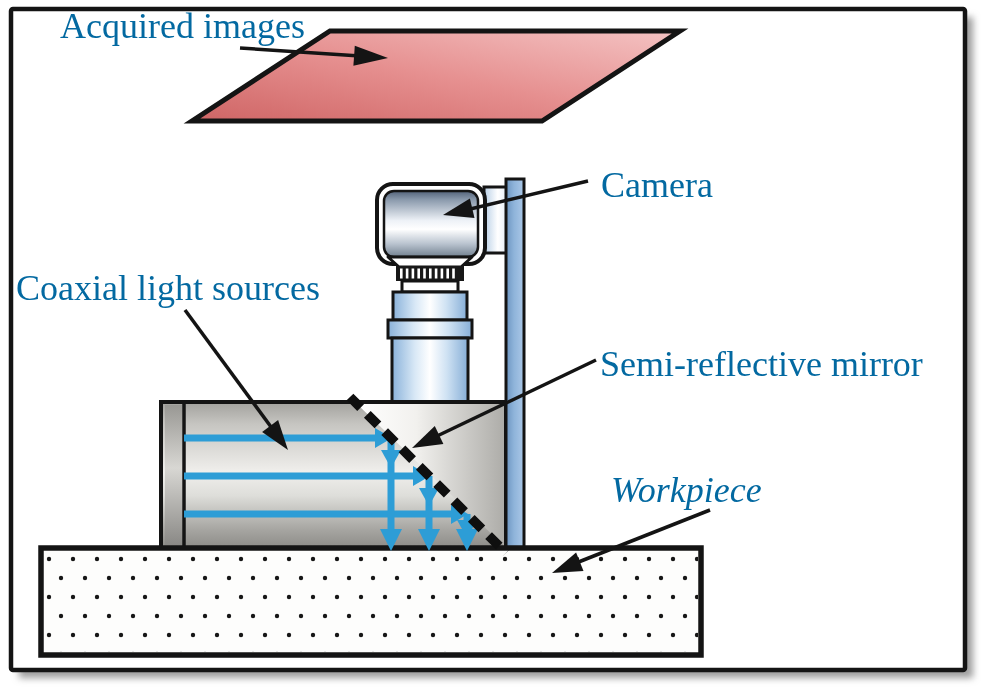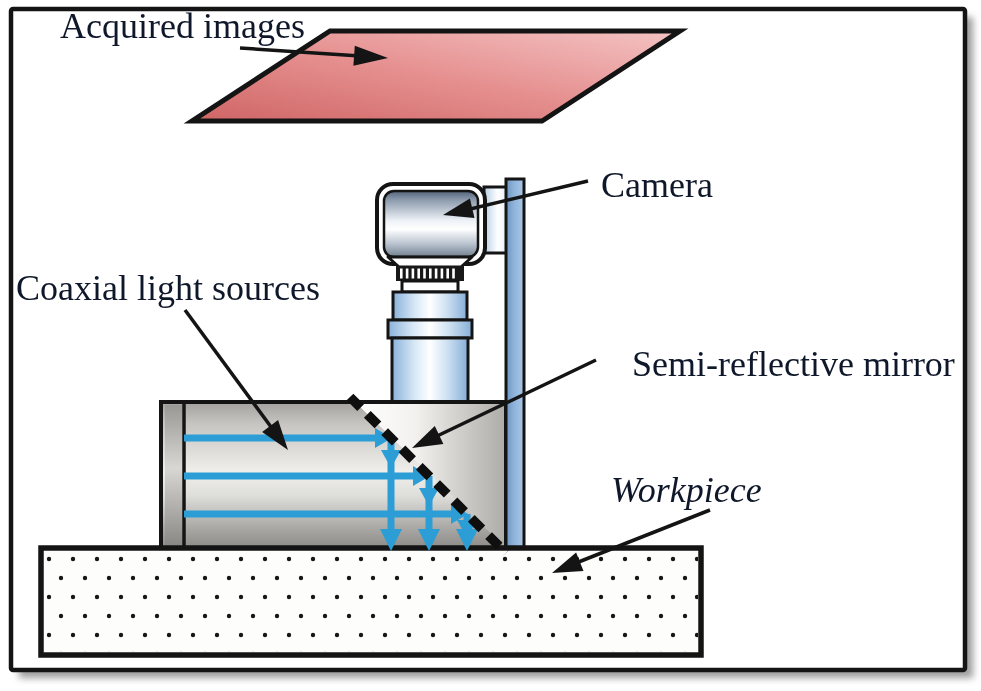--- a/index.html
+++ b/index.html
@@ -3,21 +3,21 @@
 <meta charset="utf-8">
 <style>
   html,body{margin:0;padding:0;background:#ffffff;}
   body{width:981px;height:691px;font-family:"Liberation Serif", serif;}
   .stage{position:relative;width:981px;height:691px;overflow:hidden;}
   .stage svg{position:absolute;left:0;top:0;}
   .label{
     position:absolute;
     font-size:36px;
     line-height:1.1;
-    color:#0f172a;
+    color:#0369a1;
     white-space:nowrap;
     user-select:none;
   }
 </style>
 </head>
 <body>
 
 <div class="stage">
 
   <svg width="981" height="691" viewBox="0 0 981 691" xmlns="http://www.w3.org/2000/svg">
@@ -171,16 +171,16 @@
       <g>
         <line x1="710" y1="510" x2="576" y2="563"></line>
         <polygon stroke="none" points="552,573 576.1,552.5 583.5,571.1"></polygon>
       </g>
     </g>
   </svg>
 
   <div class="label" style="left:60px; top:7px;">Acquired images</div>
   <div class="label" style="left:601px; top:166px;">Camera</div>
   <div class="label" style="left:16px; top:269px;">Coaxial light sources</div>
-  <div class="label" style="left:600px; top:345px;margin-left:32px;">Semi-reflective mirror</div>
+  <div class="label" style="left:600px; top:345px;">Semi-reflective mirror</div>
   <div class="label" style="left:611px; top:471px;font-style:italic;">Workpiece</div>
 
 </div>
 
 </body></html>

